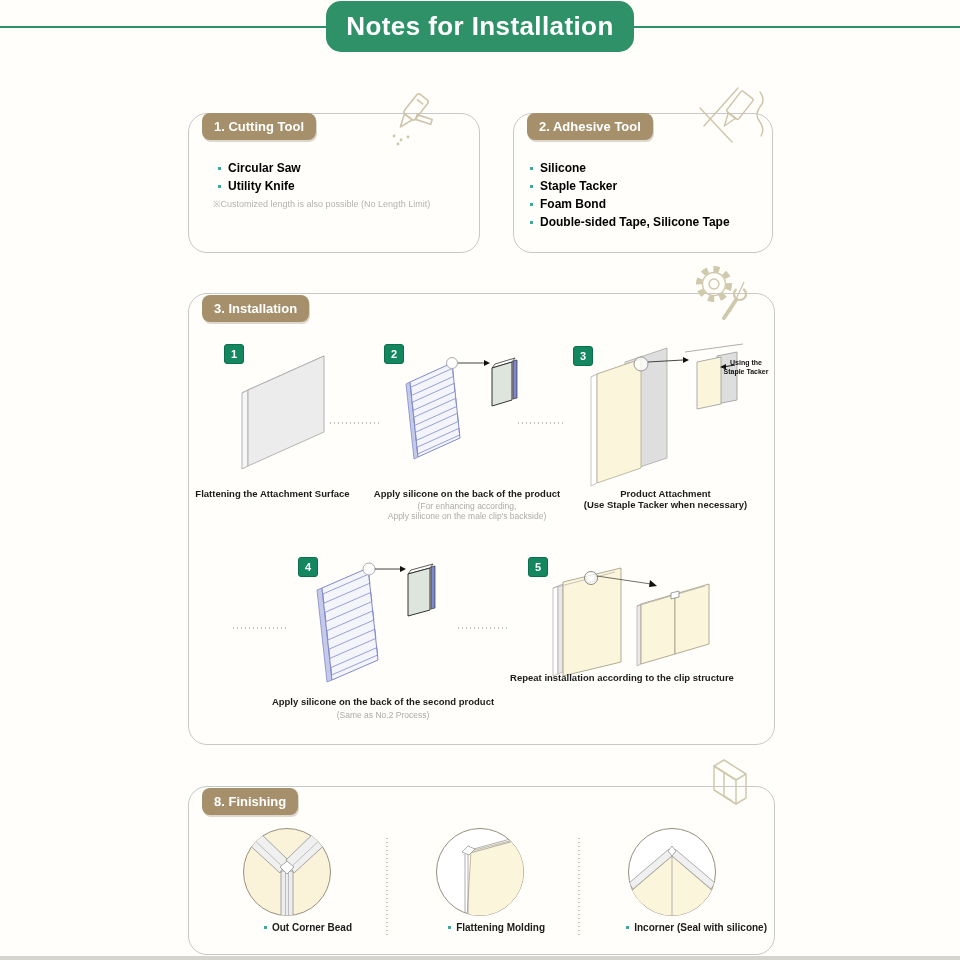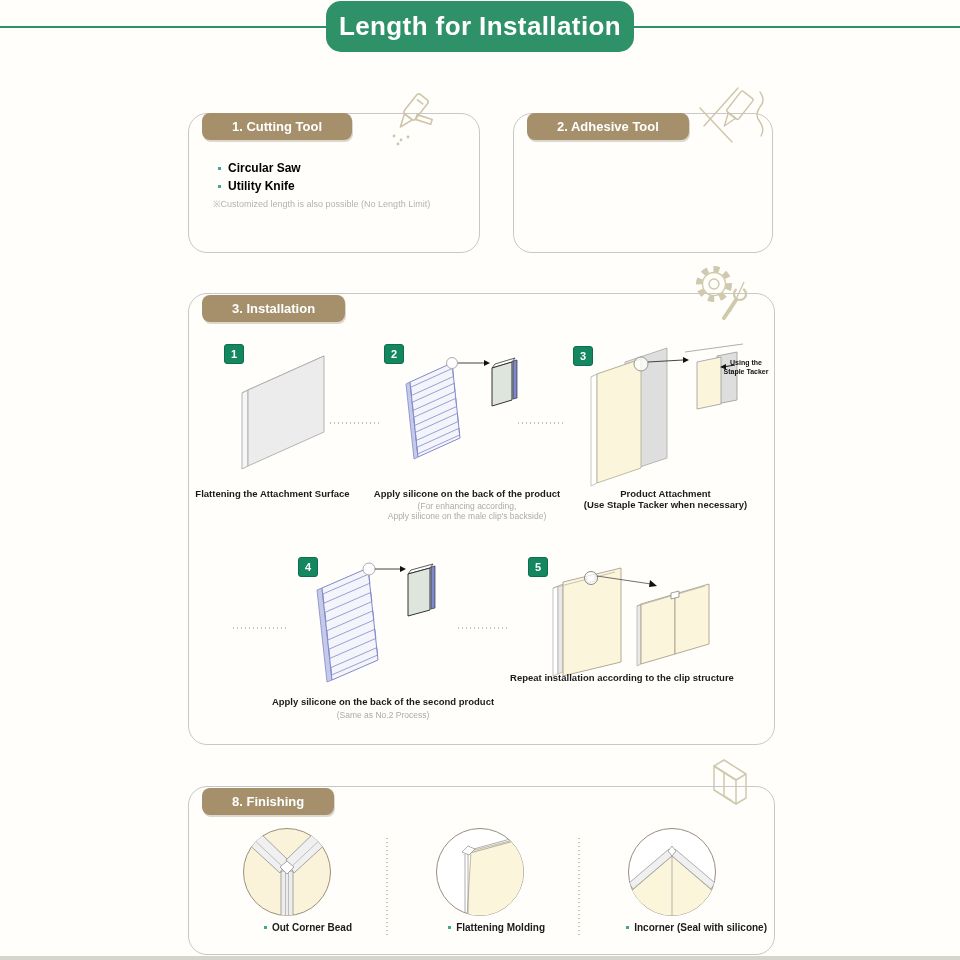--- a/index.html
+++ b/index.html
@@ -6,21 +6,21 @@
   .page{position:relative;width:960px;height:960px;background:#fffefa;overflow:hidden;
         font-family:"Liberation Sans",sans-serif;color:#1b1b1b;}
   
   .title-rule{position:absolute;left:0;top:26px;width:960px;height:2px;background:#2F9168;}
   .title-box{position:absolute;left:50%;top:1px;transform:translateX(-50%);
              width:308px;height:51px;background:#2F9168;border-radius:15px;
              display:flex;align-items:center;justify-content:center;
              color:#fff;font-weight:bold;font-size:26px;letter-spacing:.4px;}
   
   .panel{position:absolute;border:1px solid #c8c8c8;border-radius:19px;background:transparent;}
-  .sec-label{position:absolute;height:27px;line-height:27px;padding:0 30px;background:#A5906B;
+  .sec-label{position:absolute;height:27px;line-height:27px;padding:0 12px;background:#A5906B;
              border-radius:8px;color:#fff;font-weight:bold;font-size:13px;
              box-shadow:1px 2px 0 rgba(120,100,70,.25);white-space:nowrap;}
   
   .b-list{position:absolute;margin:0;padding:0;list-style:none;}
   .b-item{display:flex;align-items:center;height:18px;font-weight:bold;font-size:12px;color:#000000;}
   .sq{width:3px;height:3px;background:#3FA89C;margin-right:7px;flex:0 0 auto;}
   .note{position:absolute;font-size:9px;color:#b3b3b3;font-weight:bold;white-space:nowrap;}
   
   .badge{position:absolute;width:18px;height:18px;background:#148760;border:1px solid #0d6e4d;
          border-radius:3px;color:#fff;font-weight:bold;font-size:11px;
@@ -37,21 +37,21 @@
   .fin-label .sq{display:inline-block;vertical-align:2px;margin-right:5px;}
   .bottom-band{position:absolute;left:0;top:956px;width:960px;height:4px;background:#d5d5cd;}
   svg{position:absolute;overflow:visible;}
 </style>
 </head>
 <body>
 
 <div class="page">
 
   <div class="title-rule"></div>
-  <div class="title-box">Length for Installation</div>
+  <div class="title-box">Notes for Installation</div>
 
   <div class="panel" style="left:188px;top:113px;width:290px;height:138px;"></div>
   <div class="sec-label" style="left:202px;top:113px;">1. Cutting Tool</div>
 
   <svg style="left:378px;top:90px;" width="62" height="60" viewBox="0 0 62 60">
     <g fill="none" stroke="#cfc5ab" stroke-width="1.6" stroke-linejoin="round">
       <g transform="rotate(38 31 26)">
         <rect x="24" y="2" width="14" height="25" rx="3"></rect>
         <line x1="27" y1="8" x2="35" y2="8"></line>
         <polygon points="26,27 36,27 31,40"></polygon>
@@ -87,20 +87,38 @@
       <line x1="2" y1="24" x2="34" y2="58"></line>
       <g transform="rotate(38 36 28)">
         <rect x="29" y="6" width="15" height="26" rx="2"></rect>
         <line x1="31" y1="32" x2="42" y2="32"></line>
         <polygon points="32,32 41,32 37,45"></polygon>
       </g>
       <path d="M62,8 q6,8 0,15 q-6,8 0,15 q5,7 1,14"></path>
     </g>
   </svg>
 
+  <ul class="b-list" style="left:530px;top:159px;">
+    <li class="b-item">
+        <span class="sq"></span>
+        <span>Silicone</span>
+      </li>
+    <li class="b-item">
+        <span class="sq"></span>
+        <span>Staple Tacker</span>
+      </li>
+    <li class="b-item">
+        <span class="sq"></span>
+        <span>Foam Bond</span>
+      </li>
+    <li class="b-item">
+        <span class="sq"></span>
+        <span>Double-sided Tape, Silicone Tape</span>
+      </li>
+  </ul>
 
   <div class="panel" style="left:188px;top:293px;width:585px;height:450px;"></div>
   <div class="sec-label" style="left:202px;top:295px;">3. Installation</div>
 
   <svg style="left:690px;top:260px;" width="64" height="64" viewBox="0 0 64 64">
     <g fill="none" stroke="#cfc9ad">
       <circle cx="24" cy="24" r="15" stroke-width="6" stroke-dasharray="6 5.6"></circle>
       <circle cx="24" cy="24" r="11.5" stroke-width="1.4"></circle>
       <circle cx="24" cy="24" r="5" stroke-width="1.4"></circle>
       <line x1="34" y1="58" x2="46" y2="40" stroke-width="4" stroke-linecap="round"></line>

